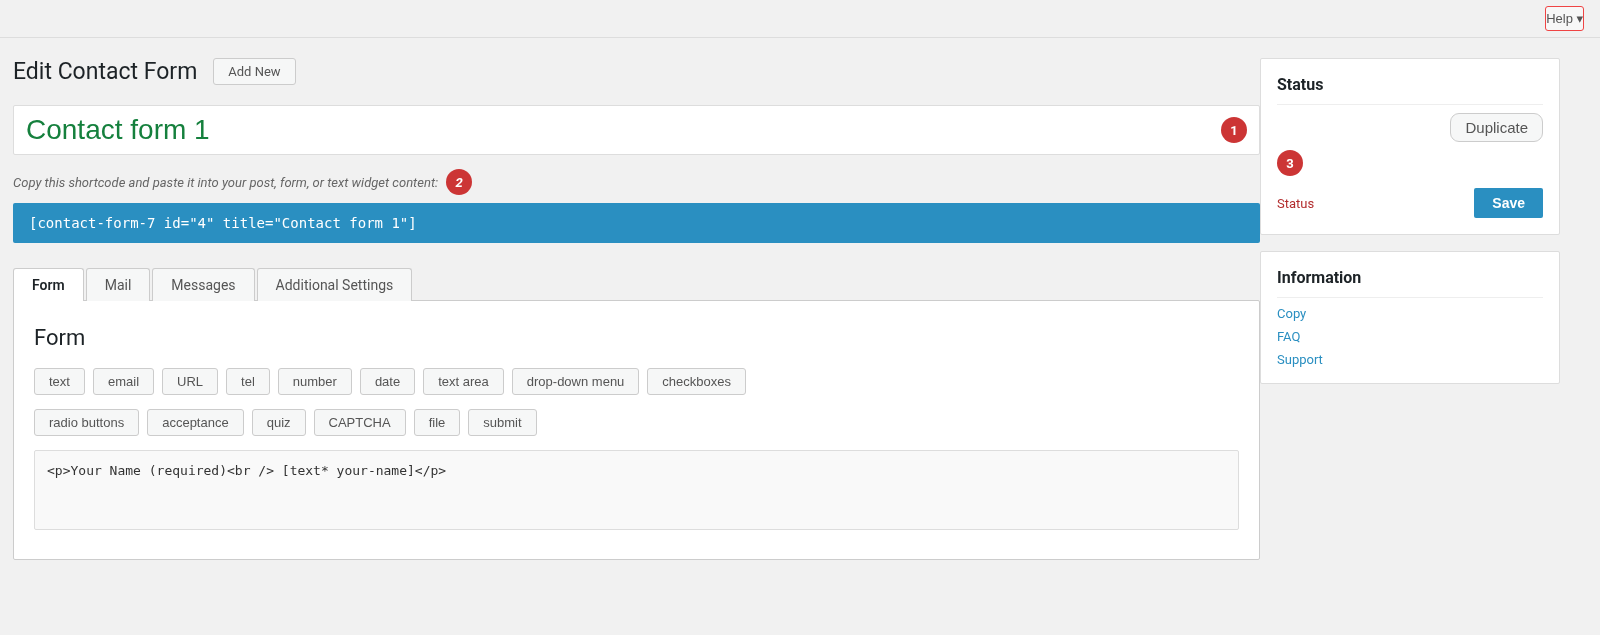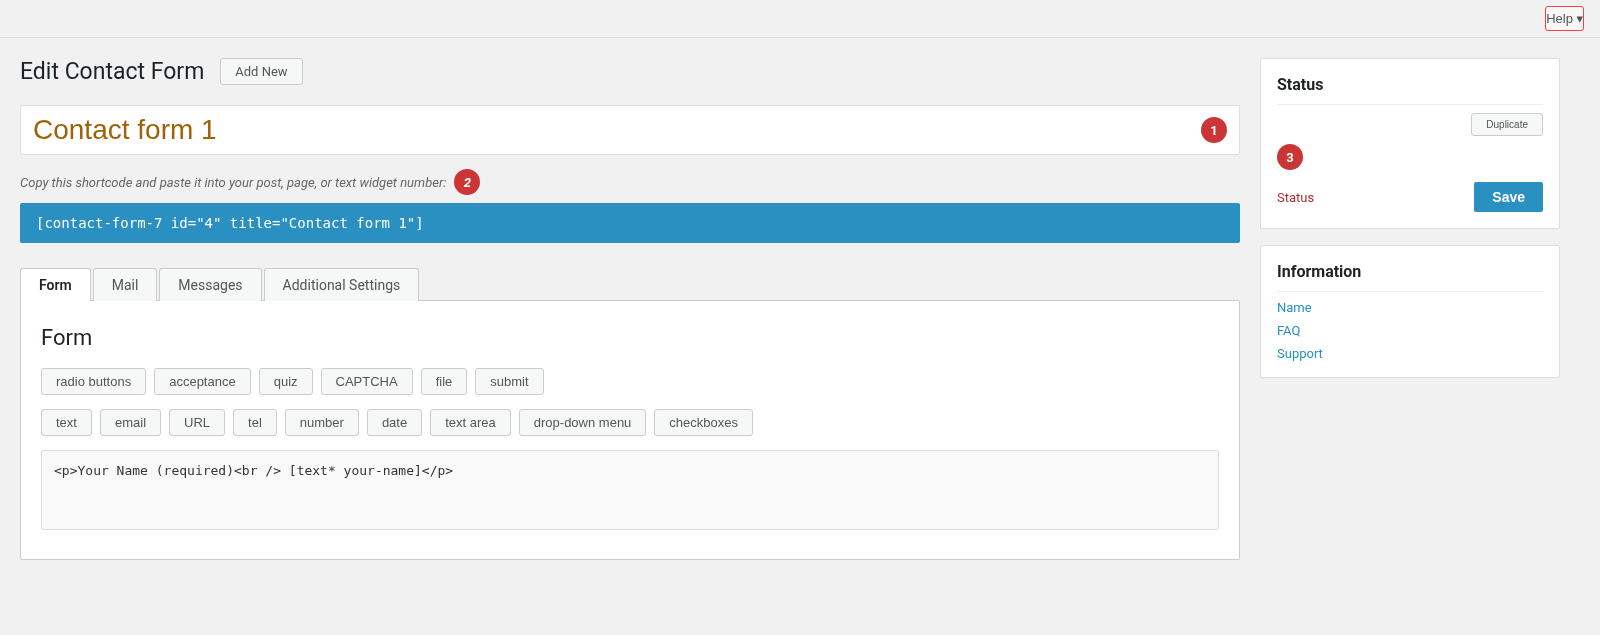--- a/index.html
+++ b/index.html
@@ -27,22 +27,21 @@
       cursor: pointer;
       display: flex;
       align-items: center;
       gap: 4px;
       color: #555;
     }
 
     
     .main-layout {
       display: flex;
-      gap: 20px;
-      padding: 20px 20px 0 20px;
+      padding: 20px 20px 0 13px;
       max-width: 1580px;
     }
 
     
     .content-area {
       flex: 1;
       min-width: 0;
     }
 
     
@@ -75,21 +74,21 @@
       border-radius: 2px;
       padding: 8px 12px;
       margin-bottom: 14px;
     }
     .form-name-input {
       width: 100%;
       font-size: 28px;
       font-weight: 400;
       border: none;
       outline: none;
-      color: #a16207;
+      color: #15803d;
       background: transparent;
     }
 
     
     .shortcode-label {
       font-size: 13px;
       color: #666;
       font-style: italic;
       margin-bottom: 8px;
       display: flex;
@@ -200,23 +199,23 @@
       font-size: 16px;
       font-weight: 700;
       color: #1d2327;
       margin-bottom: 8px;
       border-bottom: 1px solid #eee;
       padding-bottom: 10px;
     }
     .duplicate-btn {
       border: 1px solid #ccc;
       background: #f6f7f7;
-      border-radius: 3px;
+      border-radius: 9px;
       padding: 5px 14px;
-      font-size: 10px;
+      font-size: 15px;
       cursor: pointer;
       color: #555;
     }
 
     .delete-link {
       color: #b32d2e;
       font-size: 13px;
       cursor: pointer;
       text-decoration: none;
     }
@@ -288,55 +287,55 @@
     </div>
 
     <div class="form-name-container">
       <div style="display:flex; align-items:center; gap:12px;">
         <input class="form-name-input" type="text" value="Contact form 1" style="">
         <span class="badge">1</span>
       </div>
     </div>
 
     <div class="shortcode-label">
-      <span>Copy this shortcode and paste it into your post, page, or text widget number:</span>
+      <span>Copy this shortcode and paste it into your post, form, or text widget content:</span>
       <span class="badge">2</span>
     </div>
 
     <div class="shortcode-box">[contact-form-7 id="4" title="Contact form 1"]</div>
 
     <div class="tabs-container">
       <div class="tab active">Form</div>
       <div class="tab">Mail</div>
       <div class="tab">Messages</div>
       <div class="tab">Additional Settings</div>
     </div>
 
     <div class="tab-panel">
       <div class="panel-title">Form</div>
 
-      <div class="tag-buttons">
-        <button class="tag-btn">radio buttons</button>
-        <button class="tag-btn">acceptance</button>
-        <button class="tag-btn">quiz</button>
-        <button class="tag-btn">CAPTCHA</button>
-        <button class="tag-btn">file</button>
-        <button class="tag-btn">submit</button>
-      </div>
       <div class="tag-buttons">
         <button class="tag-btn">text</button>
         <button class="tag-btn">email</button>
         <button class="tag-btn">URL</button>
         <button class="tag-btn">tel</button>
         <button class="tag-btn">number</button>
         <button class="tag-btn">date</button>
         <button class="tag-btn">text area</button>
         <button class="tag-btn">drop-down menu</button>
         <button class="tag-btn">checkboxes</button>
       </div>
+      <div class="tag-buttons">
+        <button class="tag-btn">radio buttons</button>
+        <button class="tag-btn">acceptance</button>
+        <button class="tag-btn">quiz</button>
+        <button class="tag-btn">CAPTCHA</button>
+        <button class="tag-btn">file</button>
+        <button class="tag-btn">submit</button>
+      </div>
 
       <div class="code-editor">&lt;p&gt;Your Name (required)&lt;br /&gt;
     [text* your-name]&lt;/p&gt;</div>
     </div>
 
   </div>
 
   <div class="sidebar">
 
     <div class="sidebar-box">
@@ -352,21 +351,21 @@
 
       <div class="save-delete-row">
         <a class="delete-link" href="#">Status</a>
         <button class="save-btn">Save</button>
       </div>
     </div>
 
     <div class="sidebar-box">
       <div class="sidebar-box-title">Information</div>
       <div class="info-links">
-        <a class="info-link" href="#">Name</a>
+        <a class="info-link" href="#">Copy</a>
         <a class="info-link" href="#">FAQ</a>
         <a class="info-link" href="#">Support</a>
       </div>
     </div>
 
   </div>
 
 </div>
 
 </body></html>

